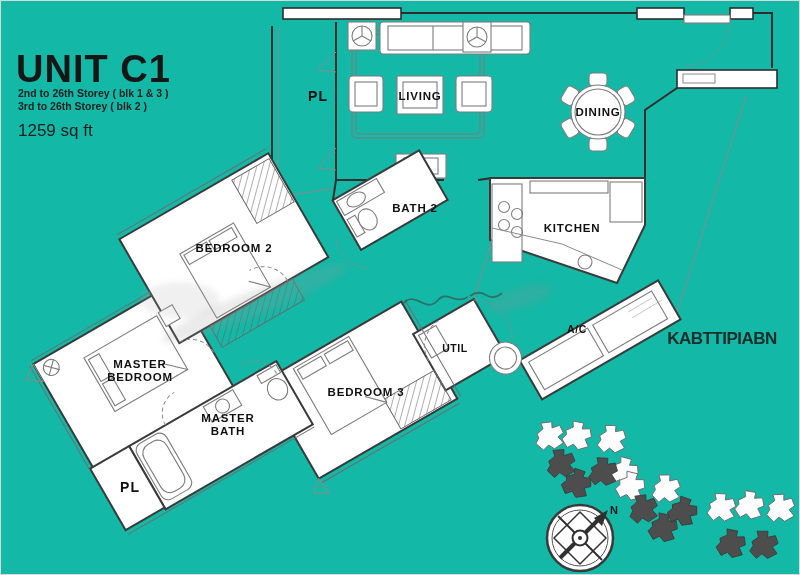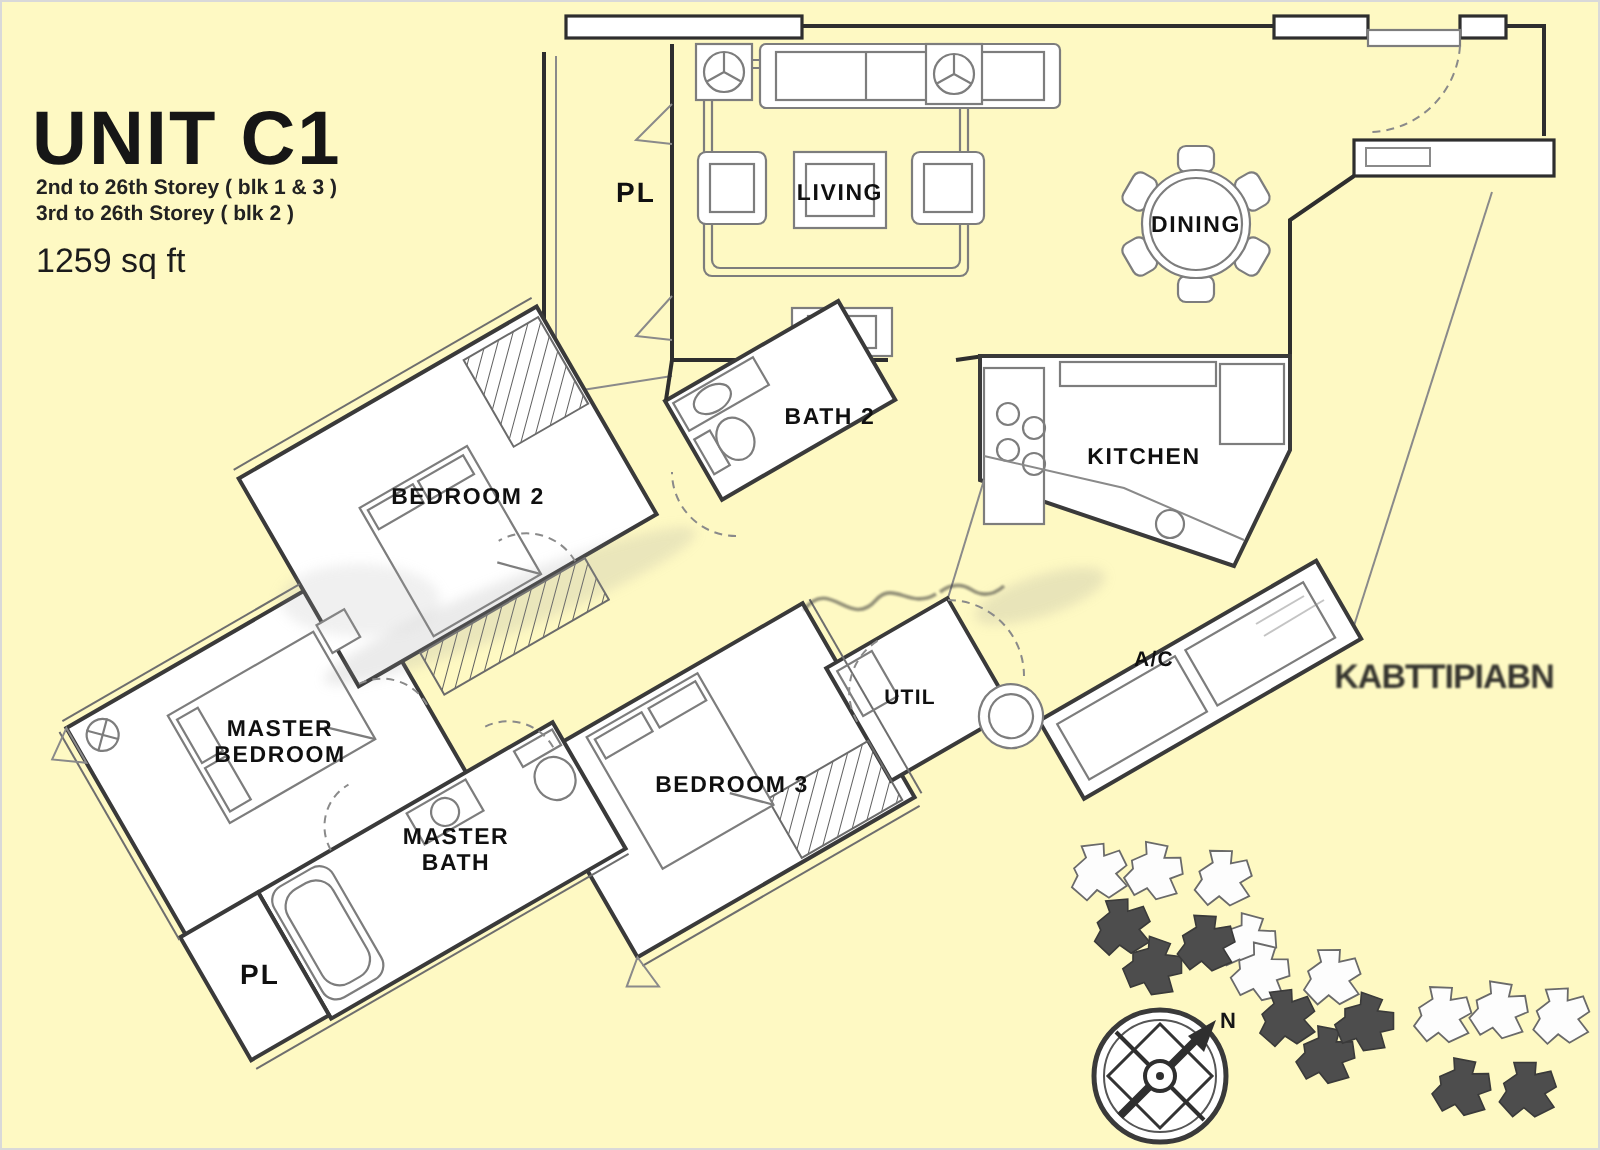--- a/index.html
+++ b/index.html
@@ -1,16 +1,16 @@
 <!DOCTYPE html>
 <html><head>
 <meta charset="utf-8">
 <style>
   html,body{margin:0;padding:0;background:#ffffff;}
-  .stage{position:relative;width:800px;height:575px;background:#fef9c3;overflow:hidden;
+  .stage{position:relative;width:800px;height:575px;background:#14b8a6;overflow:hidden;
          font-family:"Liberation Sans", sans-serif;}
   svg{display:block;}
   .frame{fill:none;stroke:#d9d9d9;stroke-width:1;}
   .wall{stroke:#2e2e2e;stroke-width:2;fill:none;stroke-linejoin:miter;}
   .wallf{fill:#ffffff;stroke:#2e2e2e;stroke-width:1.6;}
   .room{fill:#ffffff;stroke:#3a3a3a;stroke-width:2;}
   .thin{stroke:#8a8a8a;stroke-width:1;fill:none;}
   .furn{fill:#ffffff;stroke:#7d7d7d;stroke-width:1.1;}
   .furnl{fill:none;stroke:#7d7d7d;stroke-width:1.1;}
   .door{fill:none;stroke:#8a8a8a;stroke-width:1;stroke-dasharray:4 3;}

